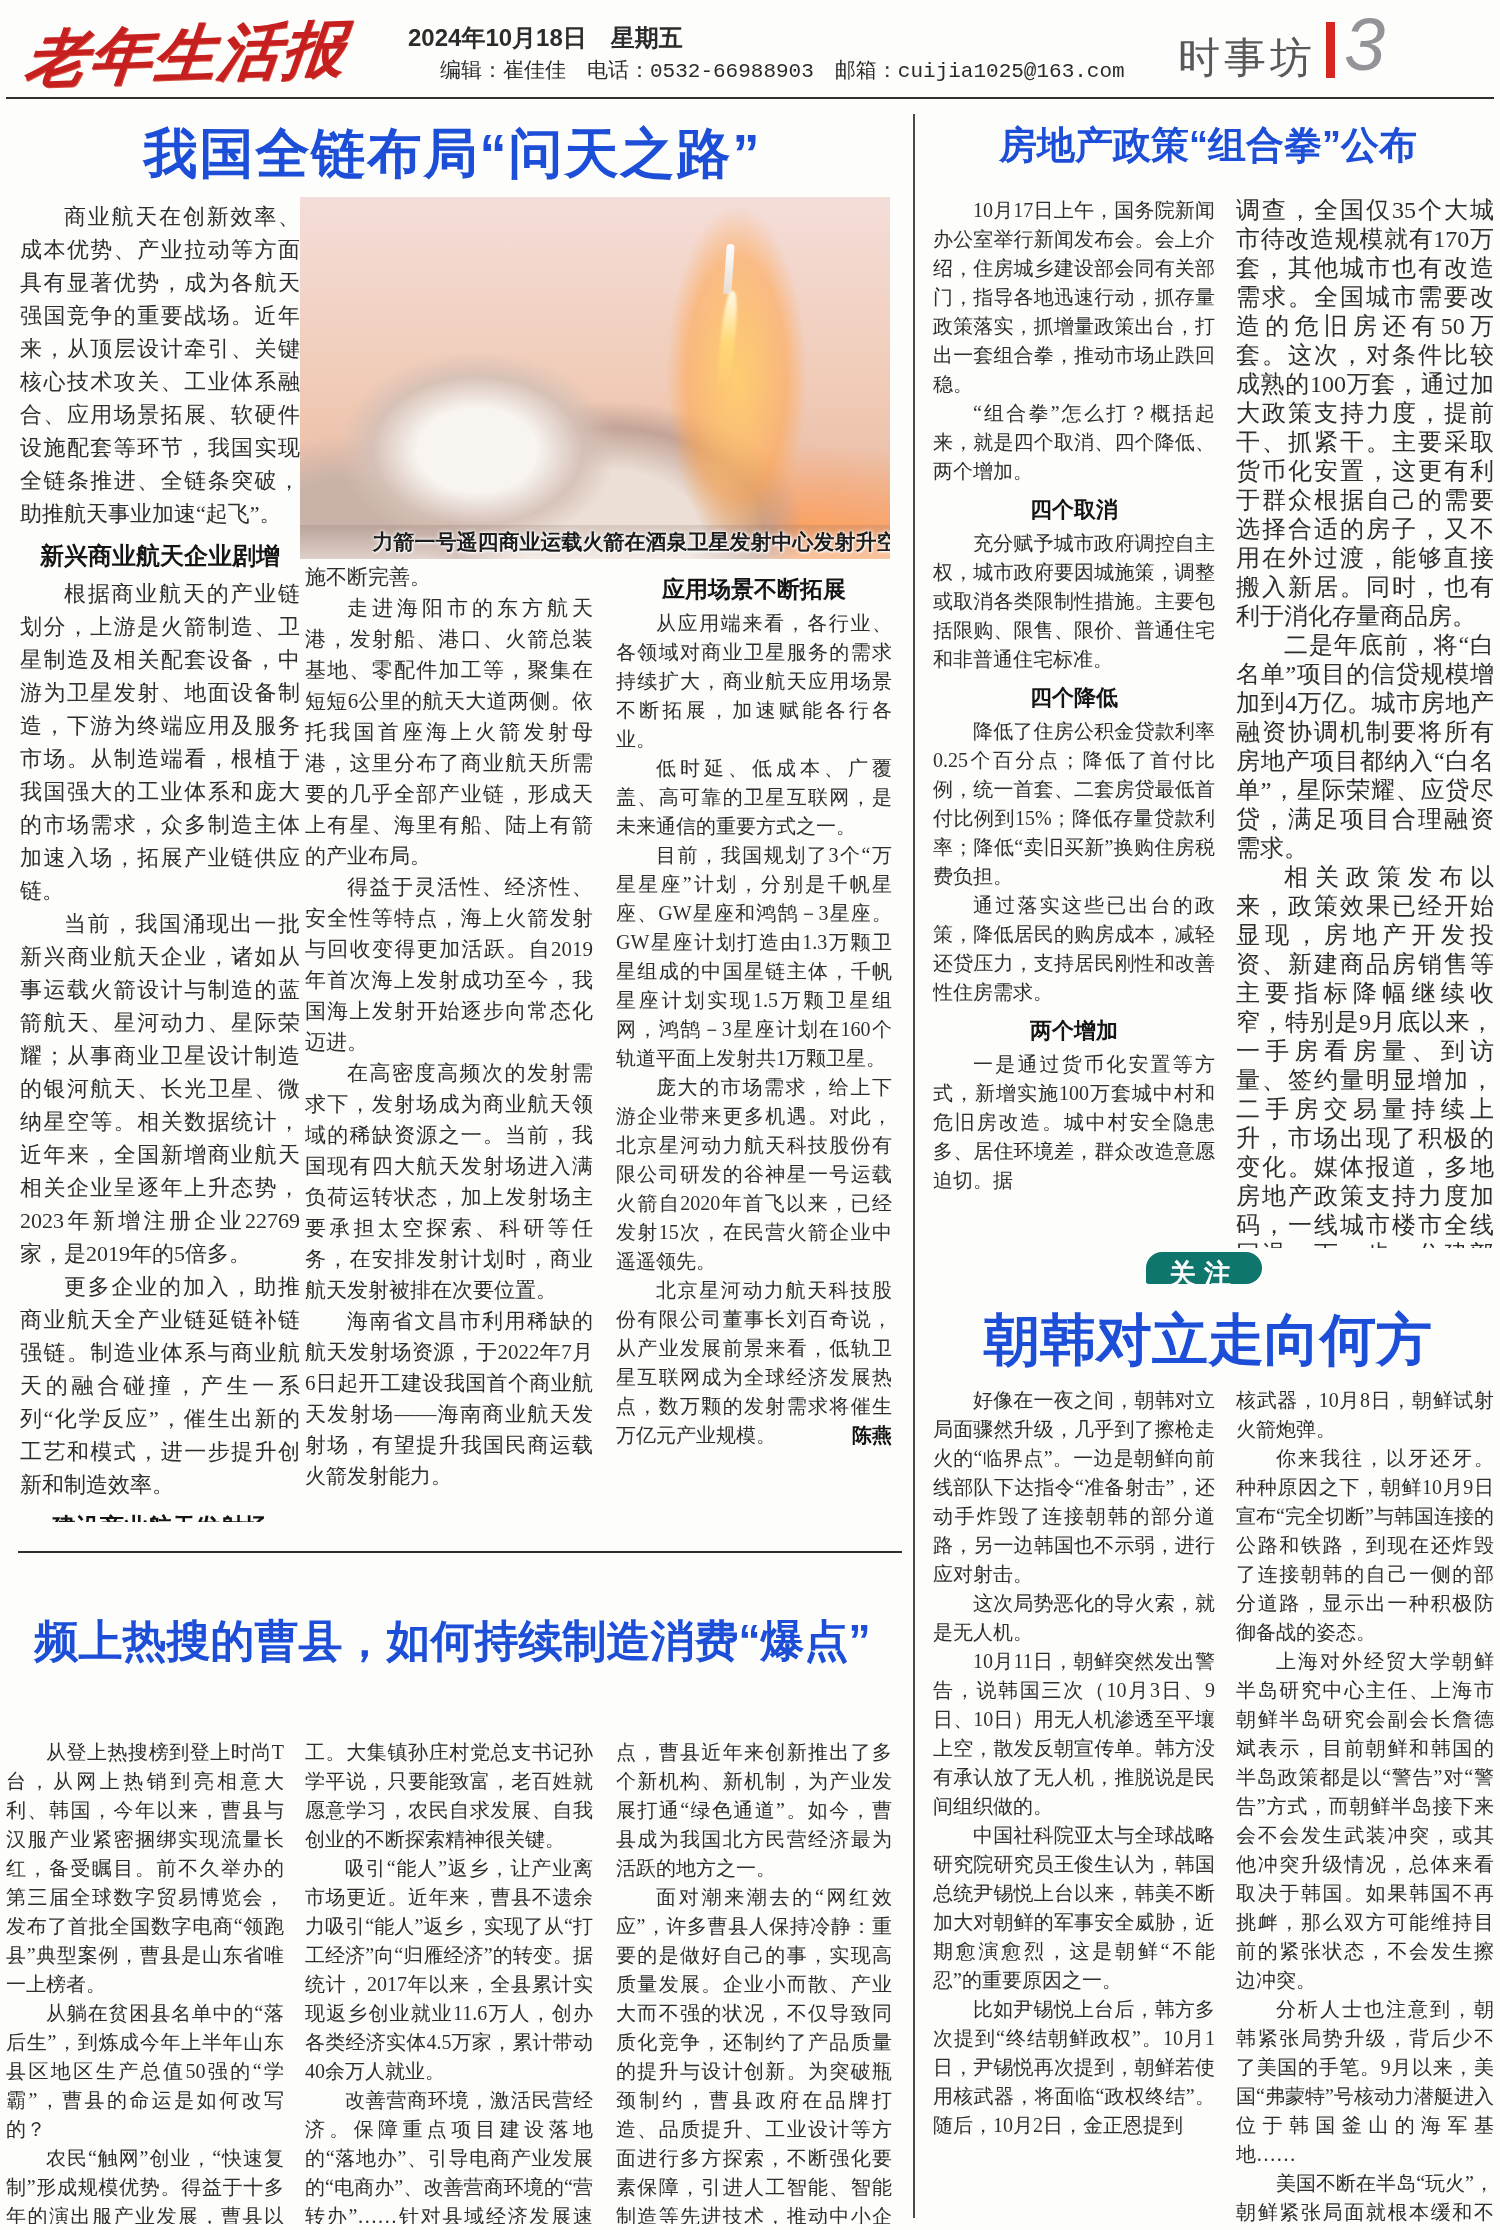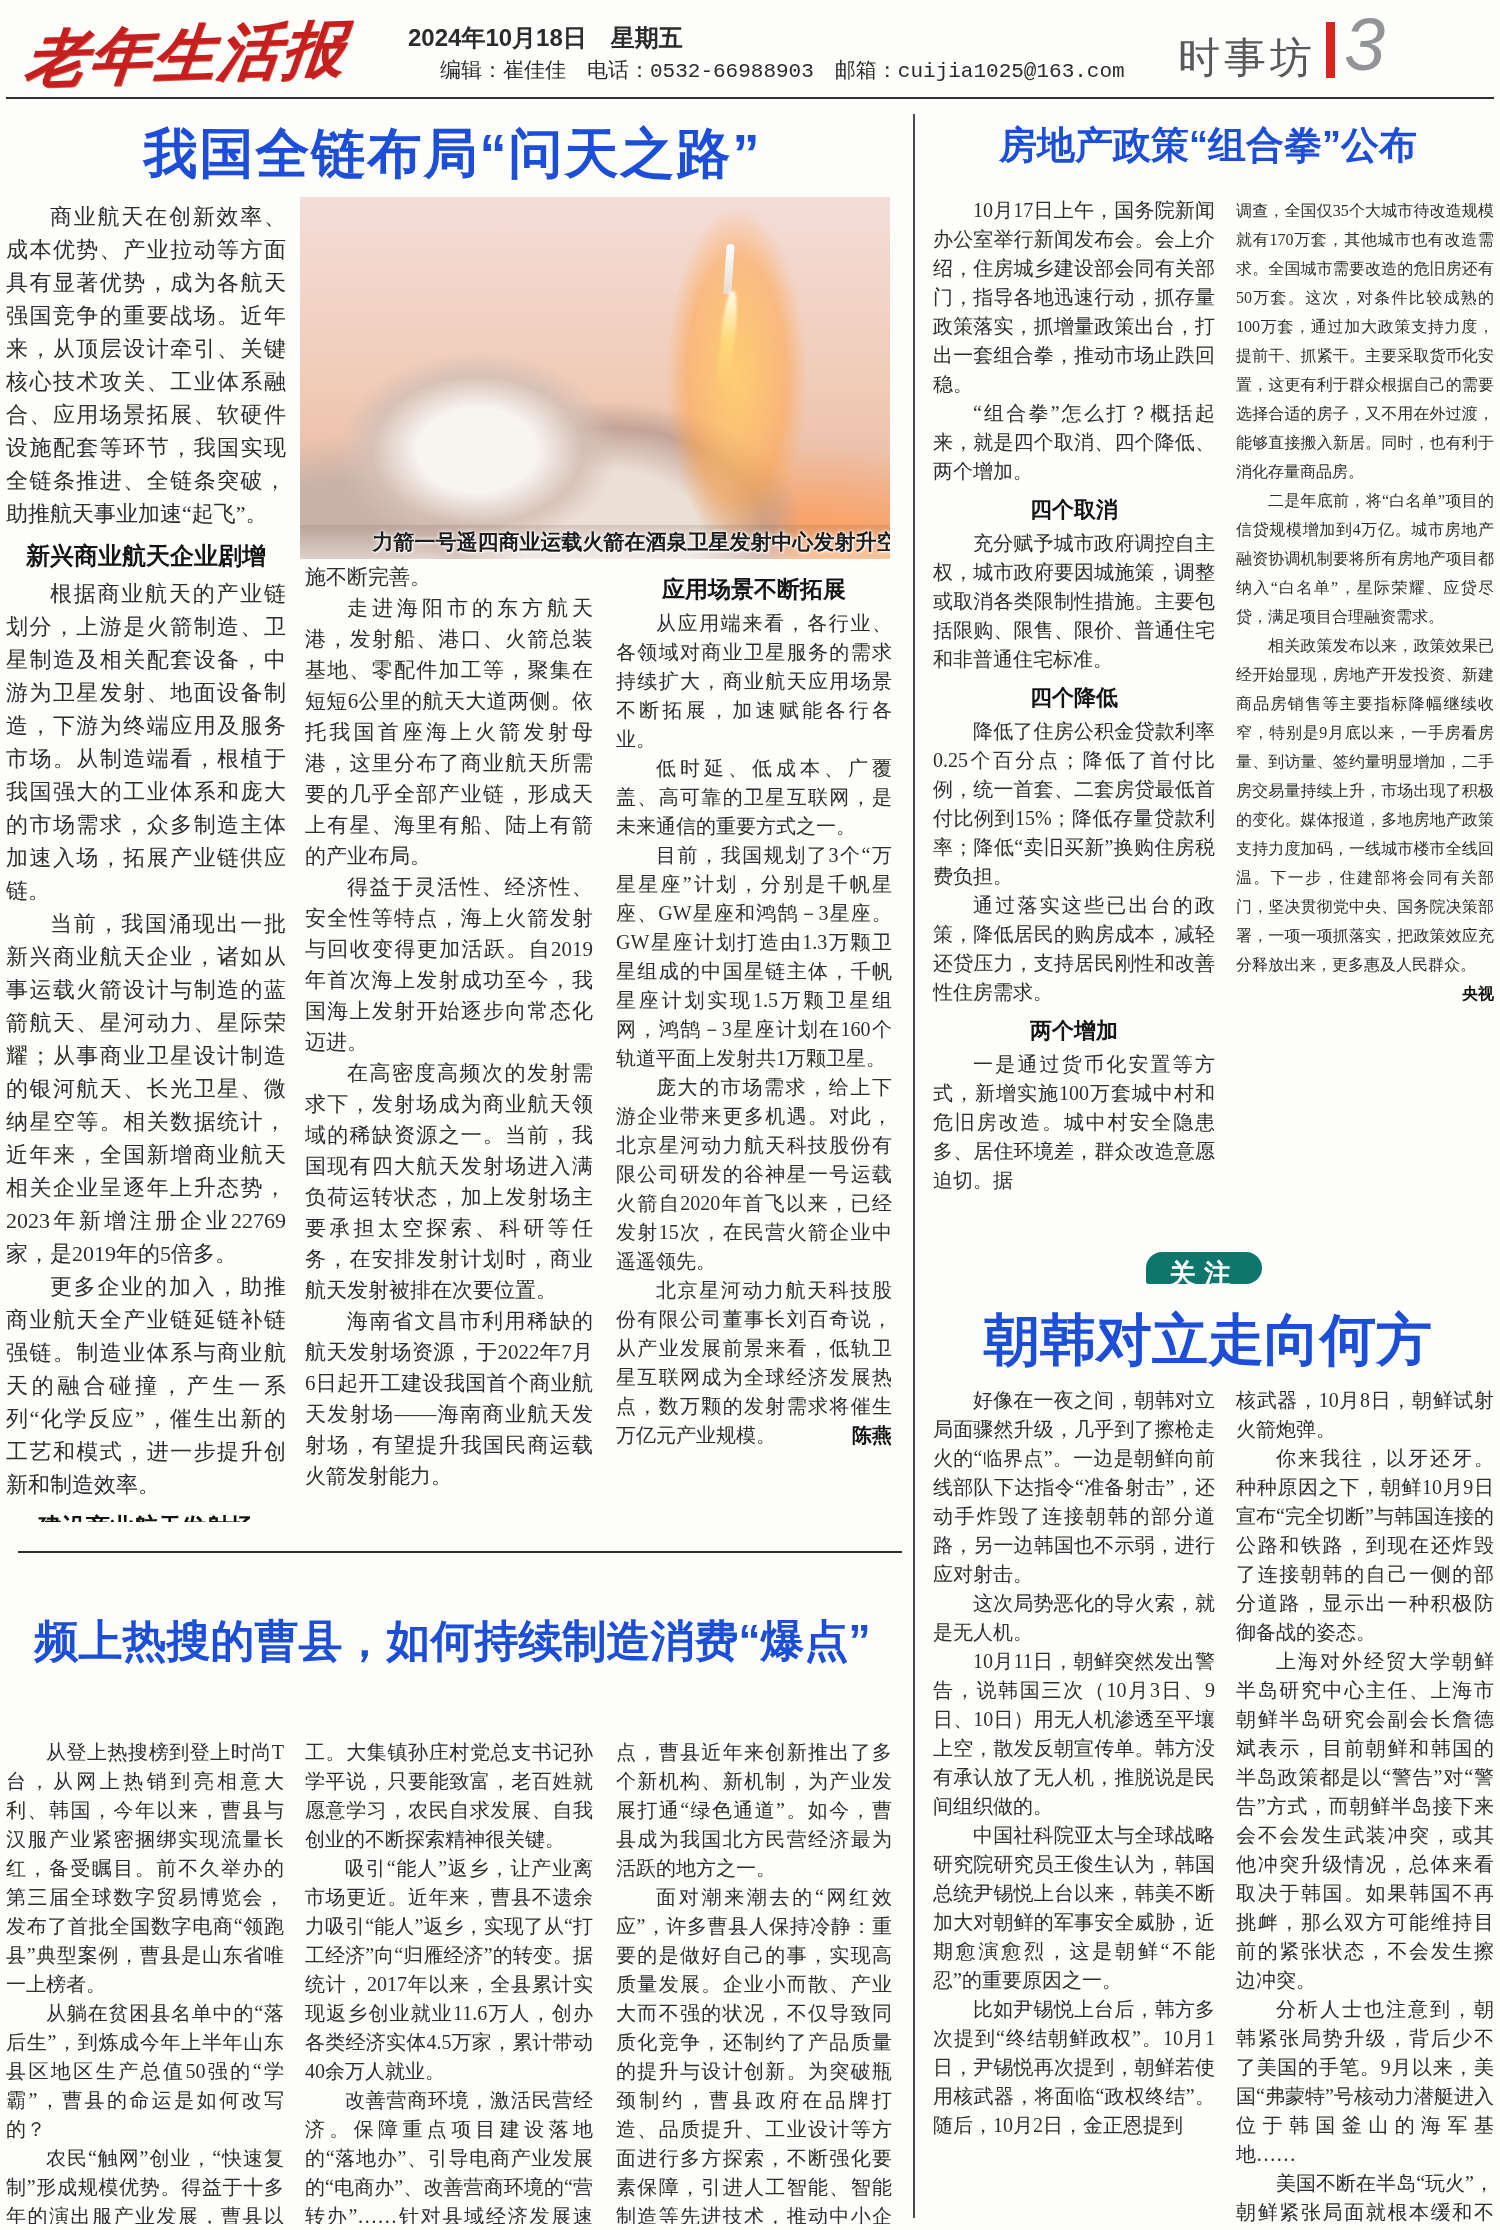--- a/index.html
+++ b/index.html
@@ -34,27 +34,27 @@
          border-radius:24px 24px 24px 4px;color:#fff;text-align:center;line-height:44px;
          font-size:27px;font-weight:bold;letter-spacing:8px;
          font-family:"Liberation Sans","DejaVu Sans",sans-serif;}
   
   .col{position:absolute;text-align:justify;overflow:hidden;}
   .col p{margin:0;text-indent:2em;}
   .col p.cont{text-indent:0;}
   .sub{font-family:"Liberation Sans","DejaVu Sans",sans-serif;font-weight:bold;text-align:center;
        color:#151515;margin:9px 0 5px;text-indent:0;}
   .byline{float:right;font-weight:bold;font-family:"Liberation Sans","DejaVu Sans",sans-serif;color:#111;}
-  #space-col1{left:6px;top:200px;width:280px;height:1322px;font-size:22px;line-height:33px;}
+  #space-col1{left:20px;top:200px;width:280px;height:1322px;font-size:22px;line-height:33px;}
   #space-col1 .sub{font-size:24px;}
   #space-col2{left:305px;top:562px;width:288px;height:958px;font-size:21px;line-height:31px;}
   #space-col3{left:616px;top:566px;width:276px;height:954px;font-size:20px;line-height:29px;}
   #space-col3 .sub{font-size:23px;}
   #housing-col1{left:933px;top:196px;width:282px;height:1052px;font-size:20px;line-height:29px;}
-  #housing-col2{left:1236px;top:196px;width:258px;height:1052px;font-size:16px;line-height:29px;}
+  #housing-col2{left:1236px;top:196px;width:258px;height:1052px;font-size:24px;line-height:29px;}
   .housing-sub{font-size:22px;}
   #korea-col1{left:933px;top:1386px;width:282px;height:836px;font-size:20px;line-height:29px;}
   #korea-col2{left:1236px;top:1386px;width:258px;height:836px;font-size:20px;line-height:29px;}
   #caoxian-col1{left:6px;top:1738px;width:278px;height:486px;font-size:20px;line-height:29px;}
   #caoxian-col2{left:305px;top:1738px;width:288px;height:486px;font-size:20px;line-height:29px;}
   #caoxian-col3{left:616px;top:1738px;width:276px;height:486px;font-size:20px;line-height:29px;}
   
   #photo{position:absolute;left:300px;top:197px;width:590px;height:362px;overflow:hidden;
     background-color:#edc9b6;
     background-image:

